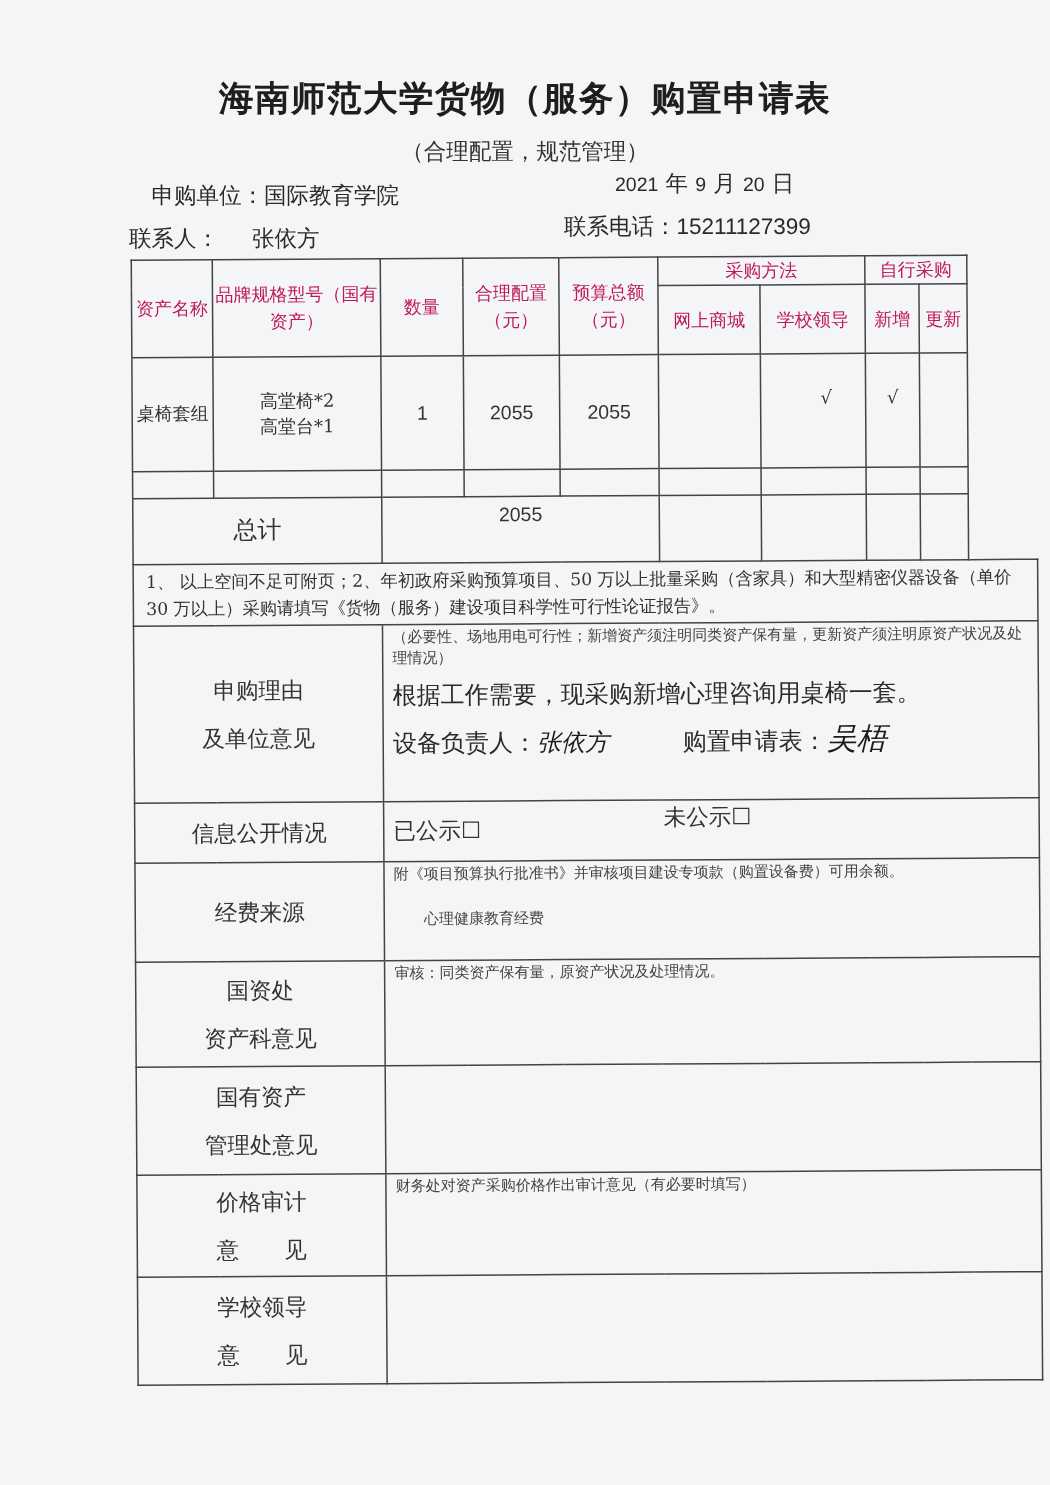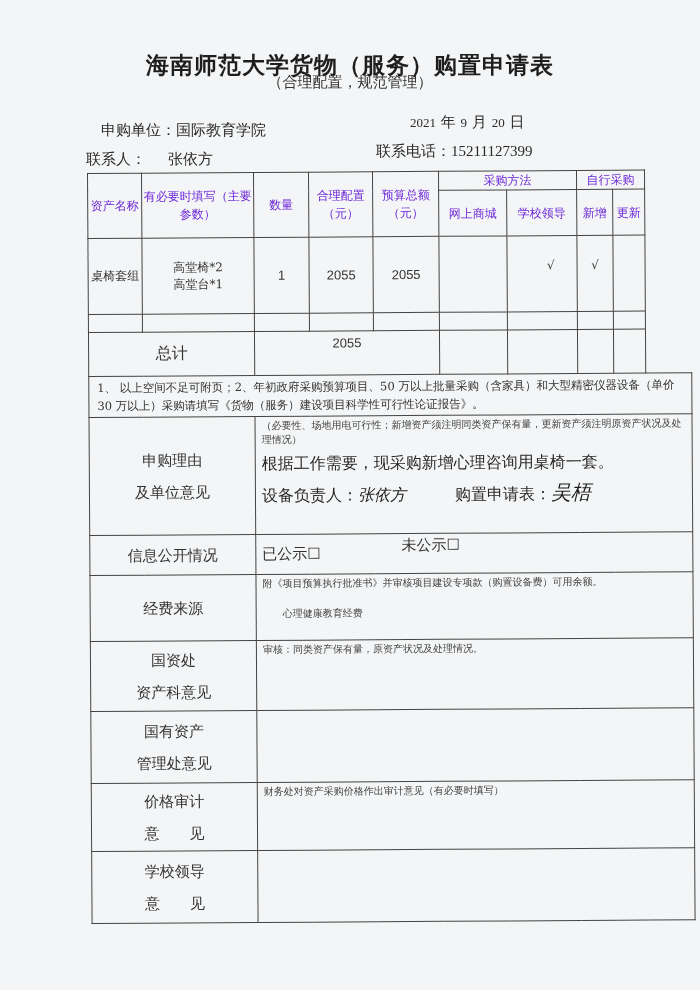--- a/index.html
+++ b/index.html
@@ -1,26 +1,26 @@
 <!DOCTYPE html>
 <html><head>
 <meta charset="utf-8">
 <style>
   html, body { margin:0; padding:0; }
   body { width:700px; height:990px; background:#f4f5f6; position:relative; overflow:hidden;
          font-family:"DejaVu Serif","Liberation Serif",serif; color:#2a2a2a; }
   .title { position:absolute; left:0; width:700px; top:50px; text-align:center; font-size:23px; font-weight:bold;
            font-family:"DejaVu Sans","Liberation Sans",sans-serif; letter-spacing:1px; color:#1e1e1e; }
-  .subtitle { position:absolute; left:0; width:700px; top:73px; text-align:center; font-size:15px; color:#333; }
+  .subtitle { position:absolute; left:0; width:700px; top:92px; text-align:center; font-size:15px; color:#333; }
   .meta { position:absolute; font-size:15px; color:#2a2a2a; white-space:nowrap; }
-  .meta .num { font-family:Liberation Serif, serif; }
+  .meta .num { font-family:Liberation Sans, sans-serif; }
   table { position:absolute; left:87px; top:173px; width:603px; border-collapse:collapse; table-layout:fixed;
           transform:rotate(-0.35deg); transform-origin:0 0; }
   td { border:1px solid #444; text-align:center; vertical-align:middle; padding:0; font-size:12px; color:#333; overflow:hidden; }
-  .hdr td { font-size:12px; color:#6d28d9; line-height:18px; }
+  .hdr td { font-size:12px; color:#be185d; line-height:18px; }
   .lbl { font-size:15px; color:#333; line-height:32px; }
   .small { font-size:10px; color:#444; text-align:left; vertical-align:top; padding:2px 6px; line-height:14px; }
   .note { font-size:11.5px; text-align:left; padding:2px 8px; line-height:18px; color:#333; }
   .num { font-family:"Liberation Sans","DejaVu Sans",sans-serif; font-size:13px; }
   .reason { font-size:16px; text-align:left; color:#2a2a2a; line-height:30px; padding-left:6px; }
   .sig { font-family:"DejaVu Sans","Liberation Sans",sans-serif; font-style:italic; font-size:16px; color:#1a1a1a; }
   .chk { font-size:12px; color:#333; }
 </style>
 </head>
 <body>
@@ -56,21 +56,21 @@
     <col style="width:68px">
       <col style="width:70px">
       <col style="width:36px">
       <col style="width:32px">
       <col style="width:46px">
   </colgroup>
 
   <tbody>
       <tr class="hdr" style="height:18px;">
     <td rowspan="2">资产名称</td>
-    <td rowspan="2">有必要时填写（主要参数）</td>
+    <td rowspan="2">品牌规格型号（国有资产）</td>
     <td rowspan="2">数量</td>
     <td rowspan="2">合理配置（元）</td>
     <td rowspan="2">预算总额（元）</td>
     <td colspan="2">采购方法</td>
     <td colspan="2">自行采购</td>
     <td style="border:none;"></td>
   </tr>
   <tr class="hdr" style="height:46px;">
     <td>网上商城</td>
     <td>学校领导</td>
@@ -133,21 +133,21 @@
         <span>设备负责人：</span><span class="sig">张依方</span>
         <span style="margin-left:44px;">购置申请表：</span><span class="sig" style="font-size:20px;">吴梧</span>
       </div>
     </td>
   </tr>
 
   <tr style="height:40px;">
     <td colspan="2" class="lbl">信息公开情况</td>
     <td colspan="8" style="text-align:left; font-size:15px; padding-left:6px;">
       <span>已公示☐</span>
-      <span style="margin-left:76px; position:relative; top:-8px;">未公示☐</span>
+      <span style="margin-left:117px; position:relative; top:-8px;">未公示☐</span>
     </td>
   </tr>
 
   <tr style="height:66px;">
     <td colspan="2" class="lbl">经费来源</td>
     <td colspan="8" style="text-align:left; vertical-align:top;">
       <div class="small">附《项目预算执行批准书》并审核项目建设专项款（购置设备费）可用余额。</div>
       <div class="small" style="padding-left:26px; padding-top:14px;">心理健康教育经费</div>
     </td>
   </tr>

